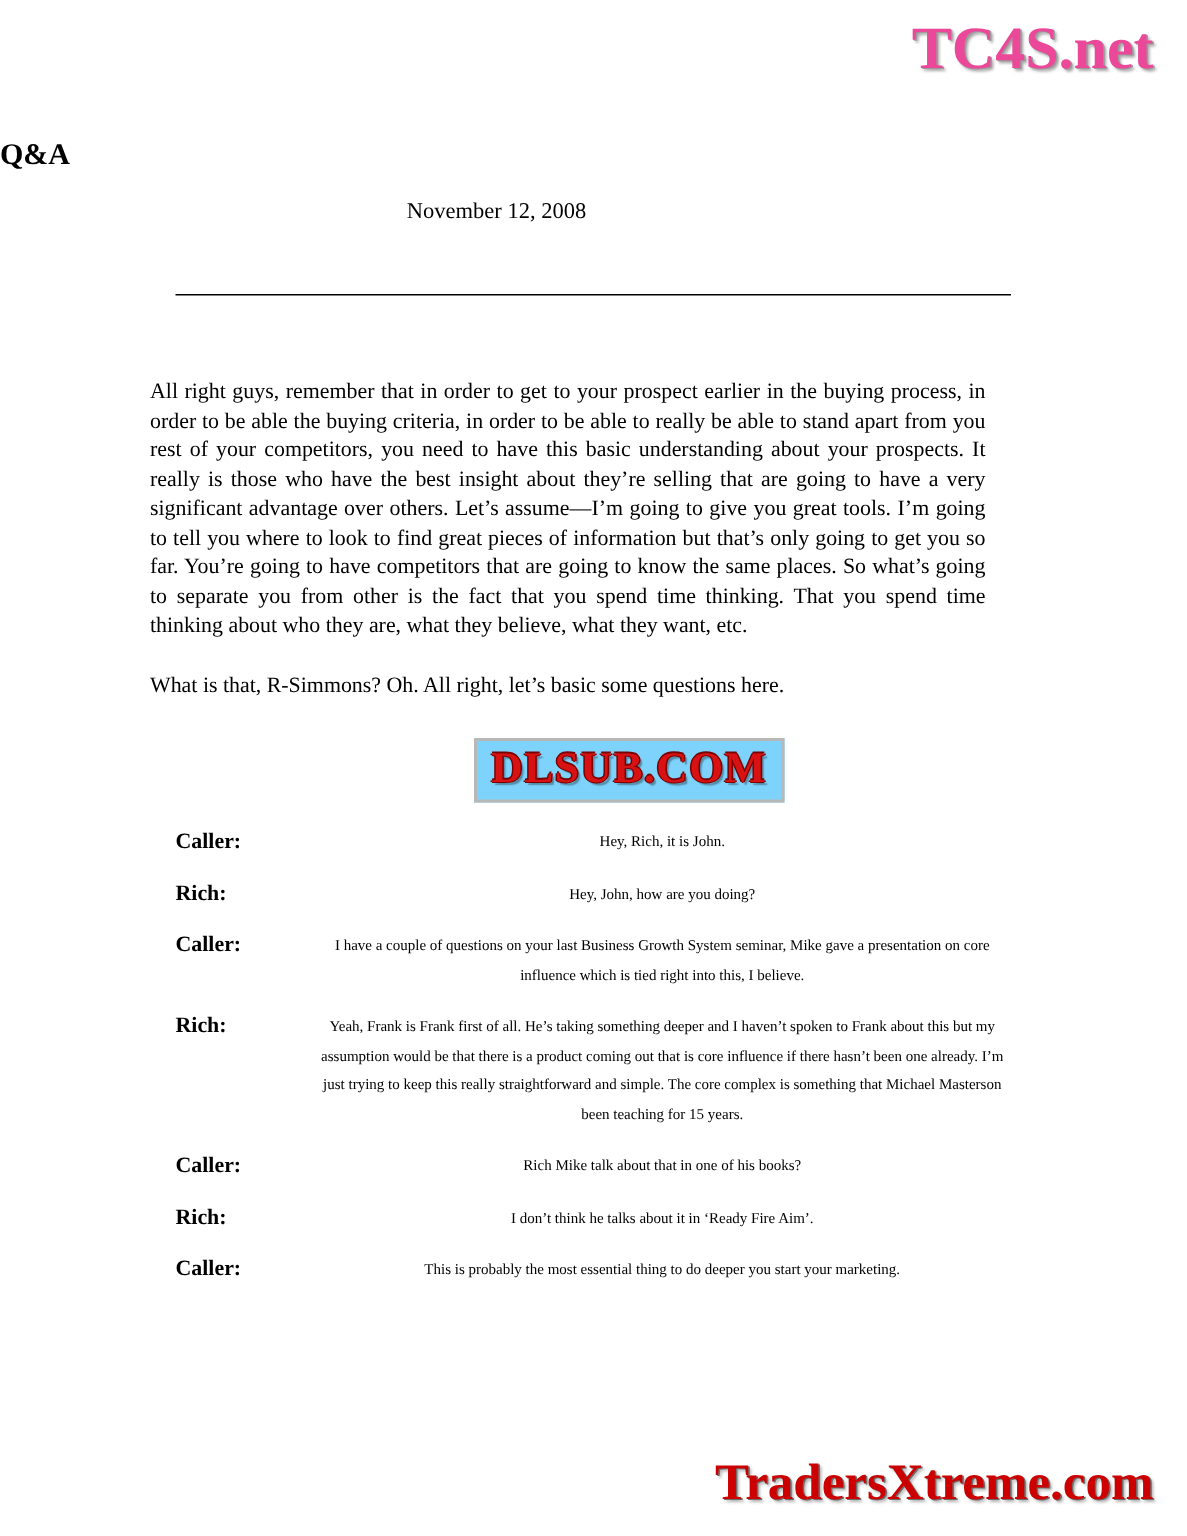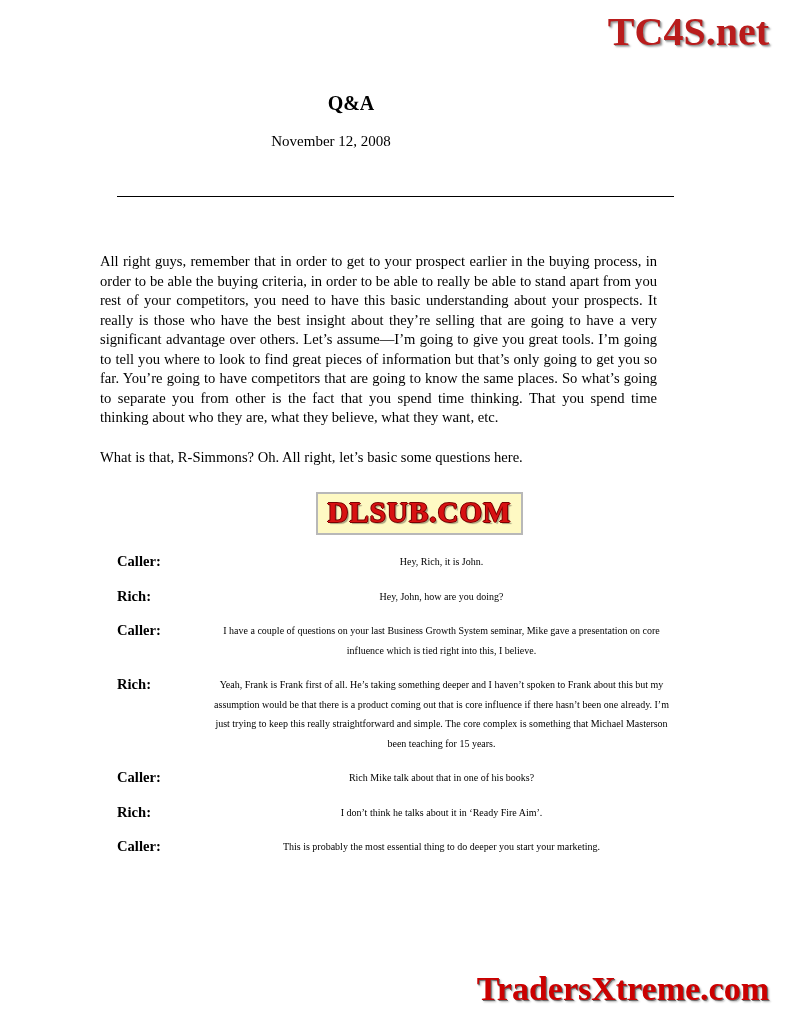--- a/index.html
+++ b/index.html
@@ -24,32 +24,32 @@
   }
 
   
   .watermark-top {
     position: absolute;
     top: 8px;
     right: 22px;
     font-family: "Liberation Serif", serif;
     font-size: 40px;
     font-weight: bold;
-    color: #b91c1c;
+    color: #ec4899;
     letter-spacing: 0px;
     text-shadow: 1px 1px 0 #9a9a9a, 2px 2px 2px rgba(0,0,0,0.35);
   }
 
   
   .doc-title {
     position: absolute;
     top: 92px;
     left: 0;
     width: 702px;
-    text-align: center;
+    text-align: left;
     font-size: 20px;
     font-weight: bold;
     font-family: "Liberation Serif", serif;
   }
   .doc-date {
     position: absolute;
     top: 133px;
     left: 0;
     width: 662px;
     text-align: center;
@@ -82,21 +82,21 @@
   .logo-watermark {
     position: absolute;
     top: 492px;
     left: 0;
     width: 791px;
     text-align: center;
   }
   .logo-watermark .logo-box {
     display: inline-block;
     padding: 2px 10px 4px 10px;
-    background: #fef9c3;
+    background: #7dd3fc;
     border: 2px solid #b8b8b8;
     font-family: "Liberation Serif", serif;
     font-size: 29px;
     font-weight: bold;
     letter-spacing: 1px;
     color: #d81212;
     text-shadow:
        1px 0 0 #7a0000,
       -1px 0 0 #7a0000,
        0 1px 0 #7a0000,

